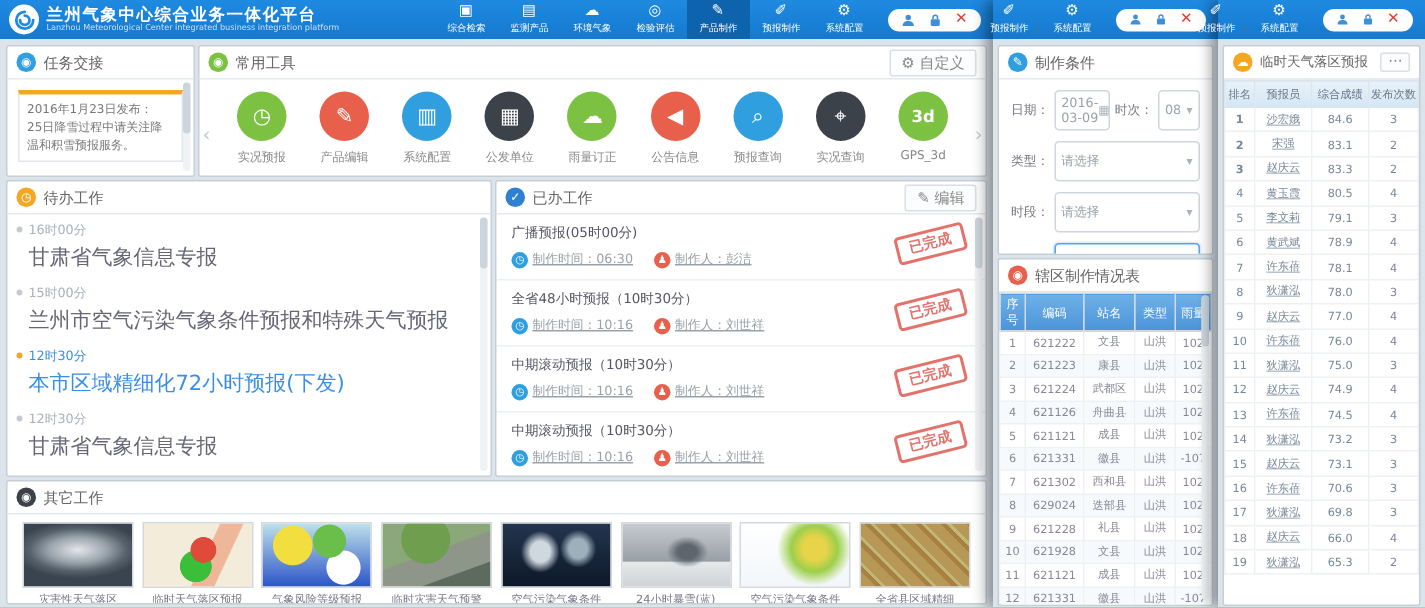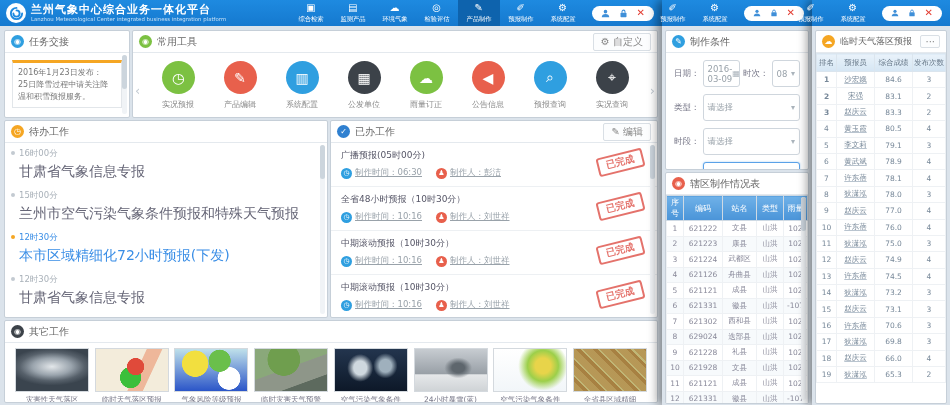--- a/index.html
+++ b/index.html
@@ -200,20 +200,24 @@
             <span class="tlab">公告信息</span>
           </div>
           <div class="tool">
             <span class="tcirc c-blue">⌕</span>
             <span class="tlab">预报查询</span>
           </div>
           <div class="tool">
             <span class="tcirc c-dark">⌖</span>
             <span class="tlab">实况查询</span>
           </div>
+          <div class="tool">
+            <span class="tcirc c-green" style="font-size: 11px; font-weight: bold;">3d</span>
+            <span class="tlab">GPS_3d</span>
+          </div>
         </div>
       <span class="caro" style="left:2px;">‹</span>
       <span class="caro" style="right:2px;">›</span>
     </div>
 
     <div class="panel" style="left:4px;top:120px;width:322px;height:196px;">
       <div class="phead">
         <span class="pico c-orange">◷</span>
         <span class="ptitle">待办工作</span>
       </div>

